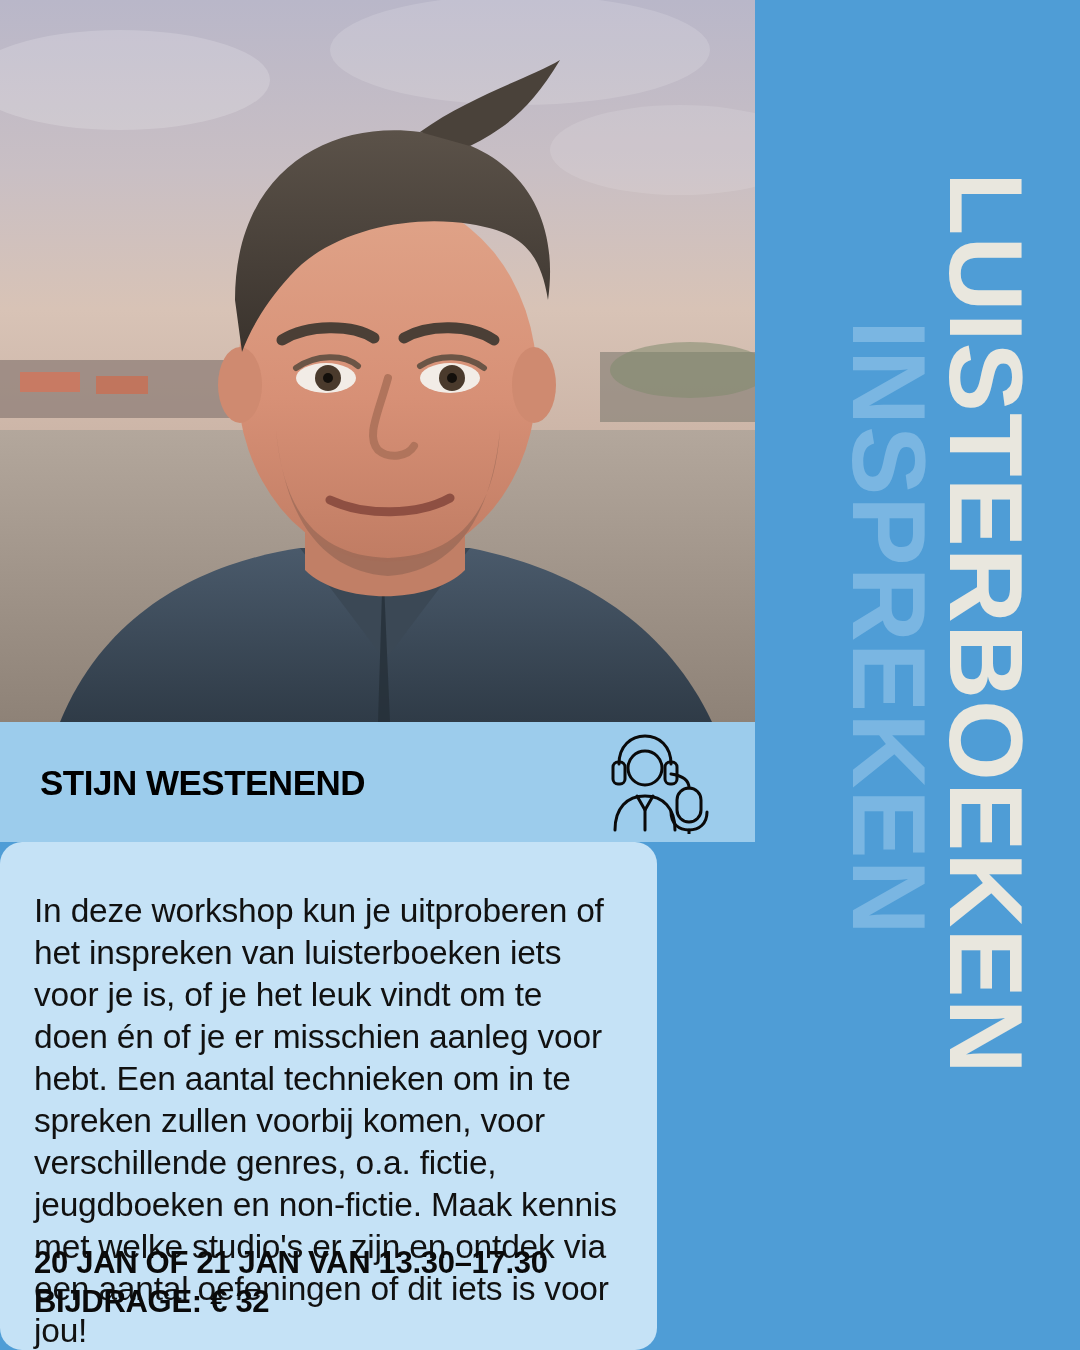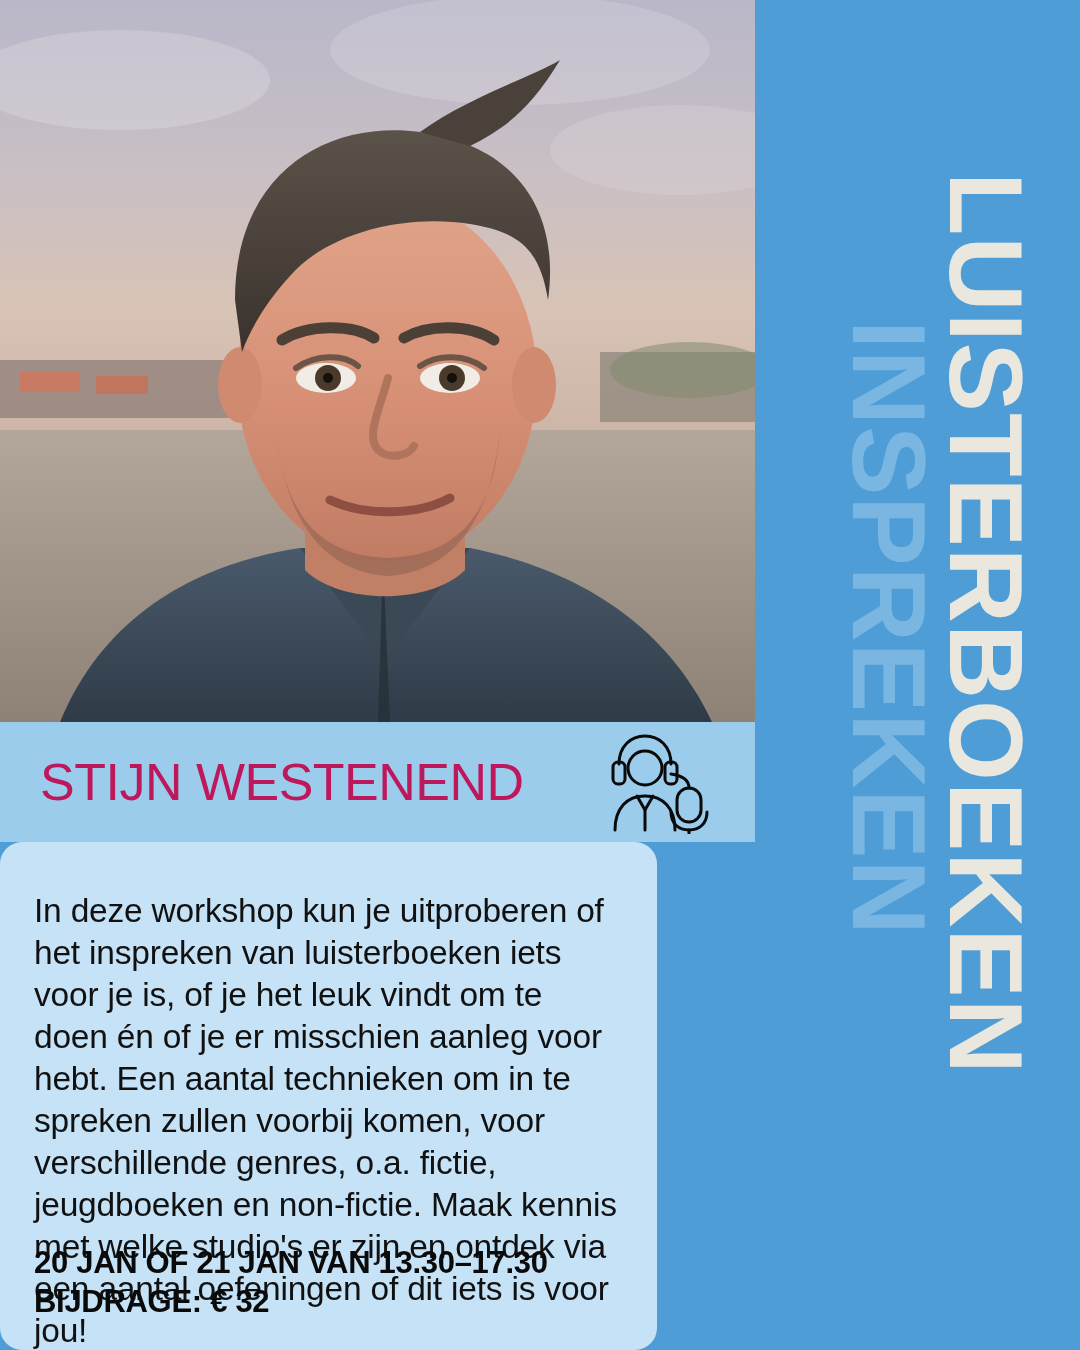--- a/index.html
+++ b/index.html
@@ -49,24 +49,24 @@
     width: 755px;
     height: 120px;
     background: #9cccec;
     display: flex;
     align-items: center;
     justify-content: space-between;
     box-sizing: border-box;
     padding: 0 44px 0 40px;
   }
   .name-text {
-    font-size: 52px;
-    font-weight: normal;
+    font-size: 35px;
+    font-weight: bold;
     letter-spacing: -0.5px;
-    color: #be185d;
+    color: #000000;
     line-height: 1;
     white-space: nowrap;
   }
   .mic-icon {
     width: 108px;
     height: 104px;
     flex: 0 0 auto;
   }
   .body-panel {
     position: absolute;

